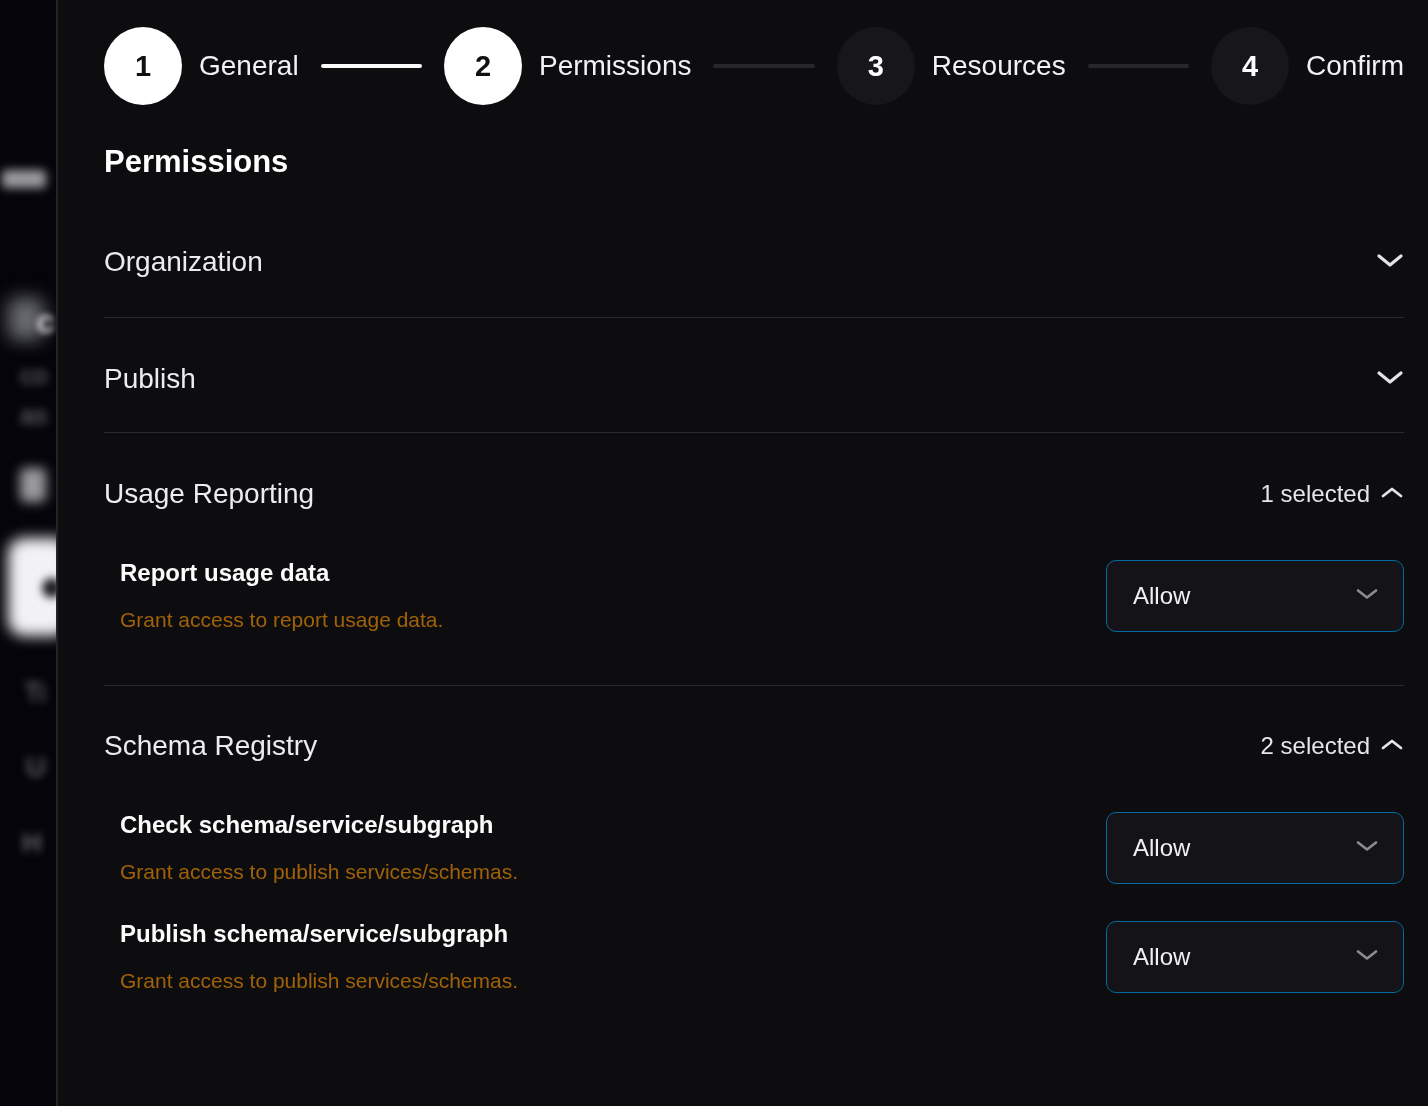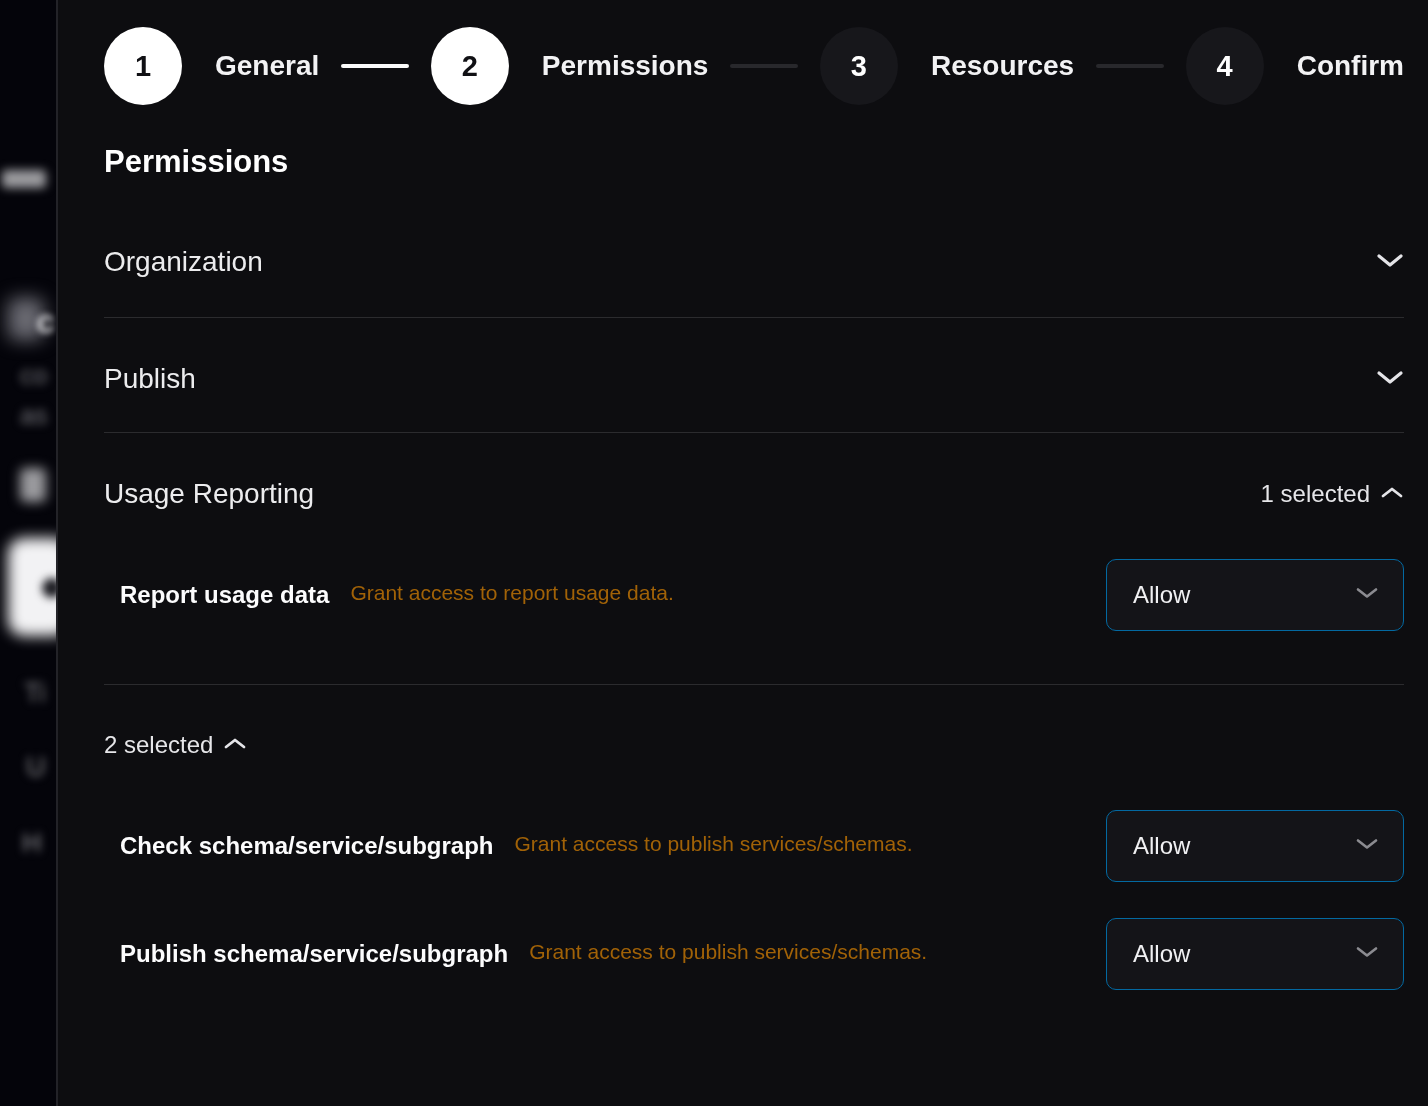--- a/index.html
+++ b/index.html
@@ -41,21 +41,21 @@
   
   .stepper { margin-top:27px; height:78px; display:flex; align-items:center; }
   .step { display:flex; align-items:center; cursor:pointer; }
   .step-circle {
     width:78px; height:78px; border-radius:50%;
     display:flex; align-items:center; justify-content:center;
     font-size:29px; font-weight:600; flex:none;
   }
   .step-circle.done   { background:#ffffff; color:#101014; }
   .step-circle.future { background:#17171b; color:#ffffff; }
-  .step-label { margin-left:33px; font-size:28px; font-weight:700; color:#f2f2f4; white-space:nowrap; }
+  .step-label { margin-left:17px; font-size:28px; font-weight:400; color:#f2f2f4; white-space:nowrap; }
   .step-line { flex:1; height:4px; border-radius:2px; margin:0 22px; }
   .step-line.done   { background:#fafafa; }
   .step-line.future { background:#28282c; }
 
   
   .page-title { margin-top:38px; font-size:31px; line-height:38px; font-weight:700; color:#ffffff; }
 
   
   .section-header {
     display:flex; align-items:center; justify-content:space-between;
@@ -70,21 +70,21 @@
   .mt-64 { margin-top:64px;align-items:center; }  .mt-44 { margin-top:44px; }
   .mt-43 { margin-top:43px; }  .mt-48 { margin-top:48px; }
   .mt-38 { margin-top:38px; }  .mt-36 { margin-top:36px; }
   .mt-53 { margin-top:53px; }  .mt-24 { margin-top:36px; }
 
   
   .perm-row {
     display:flex; align-items:center; justify-content:space-between;
     min-height:72px; padding-left:16px;
   }
-  .perm-text { display:flex; flex-direction:row; gap:21px; }
+  .perm-text { display:flex; flex-direction:column; gap:21px; }
   .perm-title { font-size:24px; font-weight:700; color:#fcfcfd; line-height:28px; }
   .perm-desc  { font-size:21px; color:#a16207; line-height:24px; }
 
   .select-box {
     width:298px; height:72px; flex:none;
     background:#141418; border:1px solid #0369a1; border-radius:10px;
     display:flex; align-items:center; justify-content:space-between;
     padding:0 24px 0 26px; cursor:pointer;
   }
   .select-value { font-size:24px; color:#f0f0f2; }
@@ -175,20 +175,21 @@
       <span class="select-chev">
         <svg width="24" height="14" viewBox="0 0 24 14">
             <polyline points="3,3.5 12,10.5 21,3.5" fill="none" stroke="currentColor" stroke-width="2.6" stroke-linecap="round" stroke-linejoin="round"></polyline>
           </svg>
       </span>
     </div>
   </div>
   <hr class="divider mt-53">
 
   <div class="section-header mt-43">
+    <div class="section-title">Schema Registry</div>
     <div class="section-right">
       <span class="selected-count">2 selected</span>
       <span class="chev">
         <svg width="24" height="13" viewBox="0 0 24 13">
             <polyline points="3,10 12,3 21,10" fill="none" stroke="currentColor" stroke-width="2.8" stroke-linecap="round" stroke-linejoin="round"></polyline>
           </svg>
       </span>
     </div>
   </div>
 

